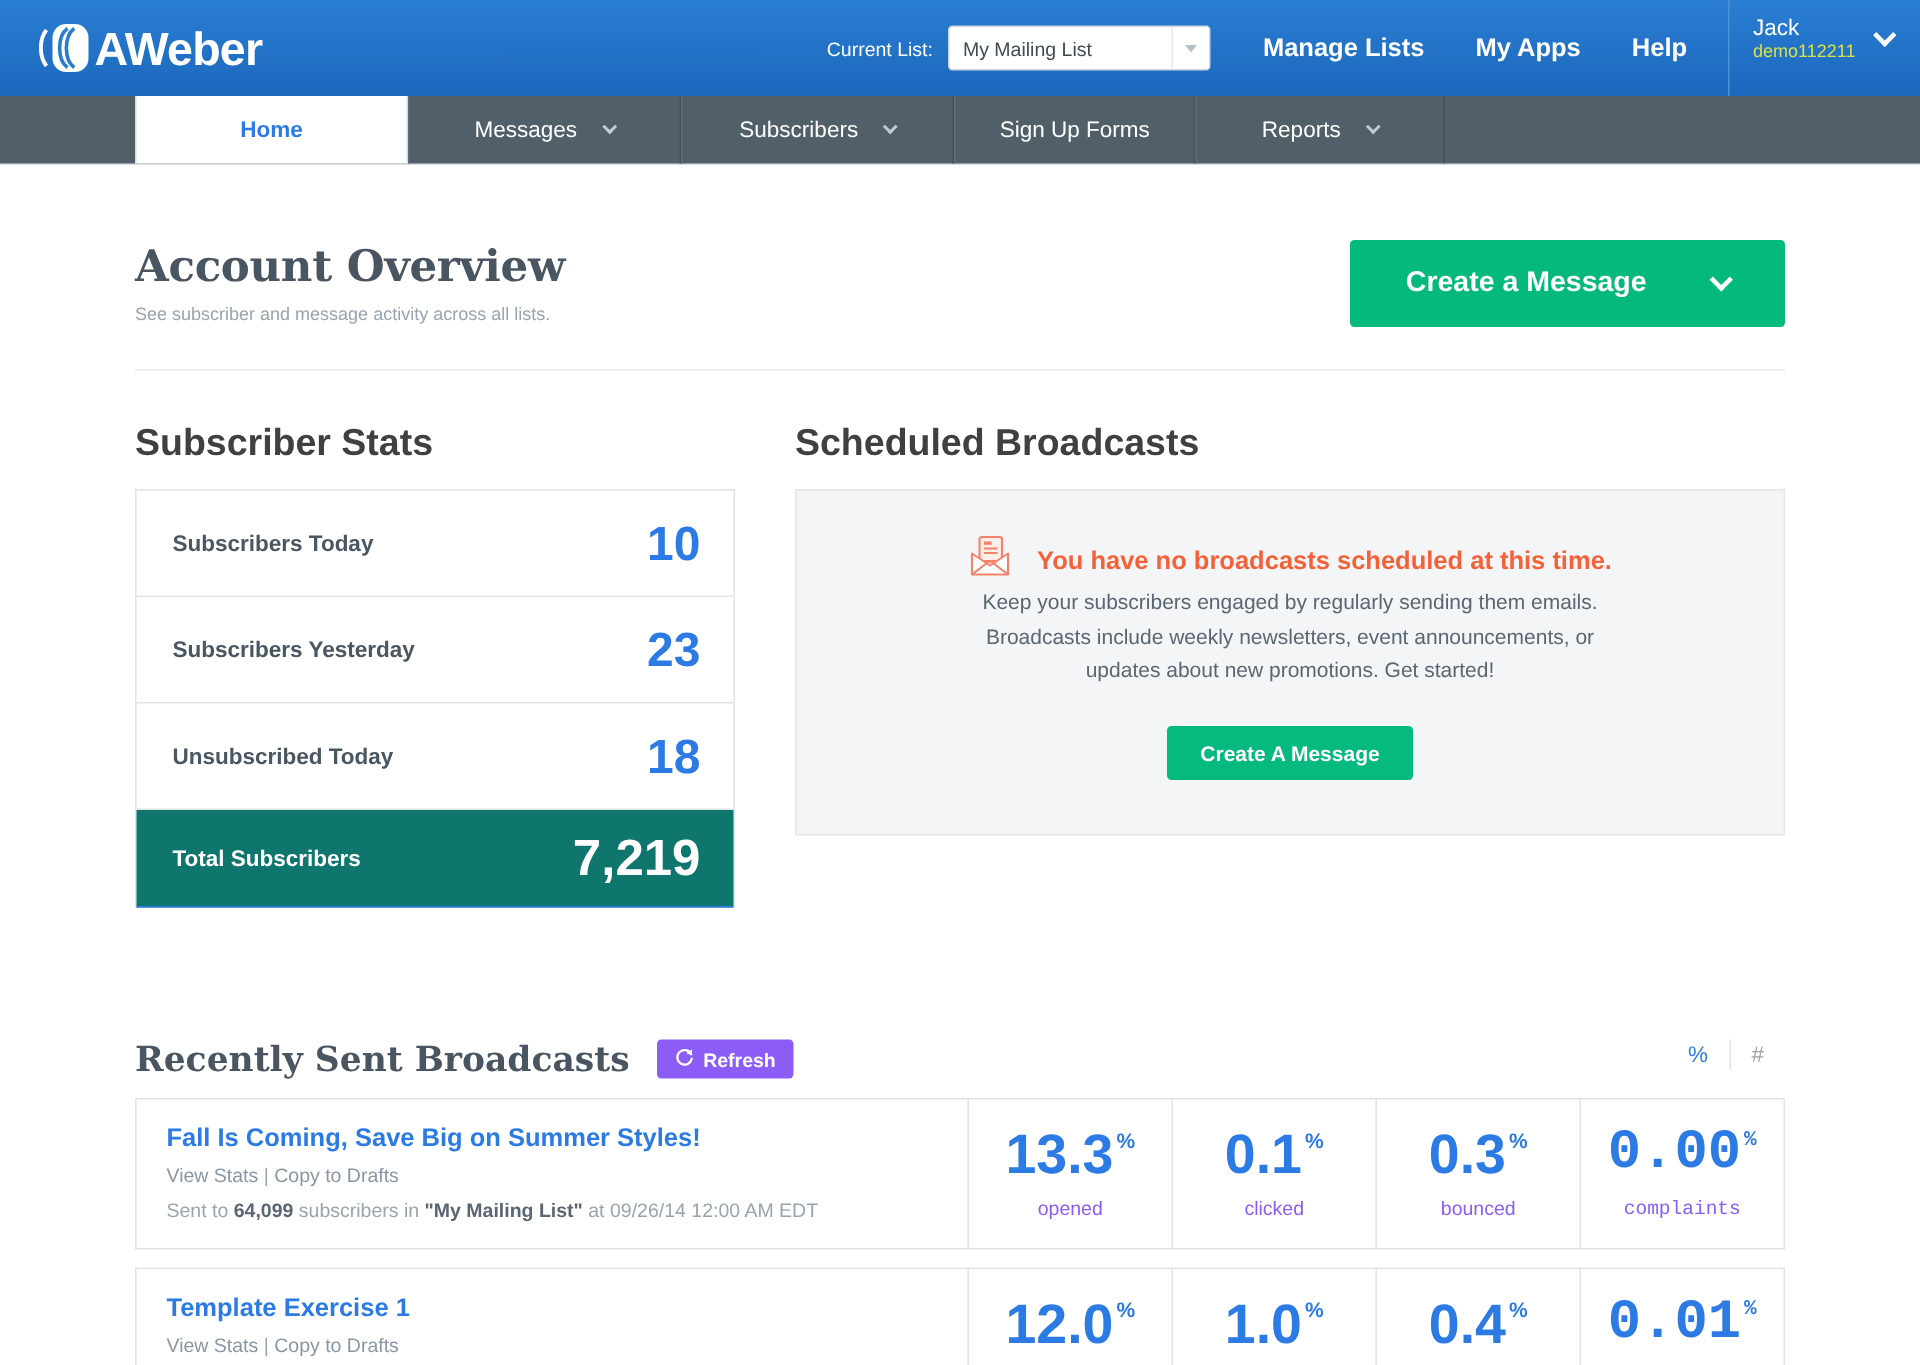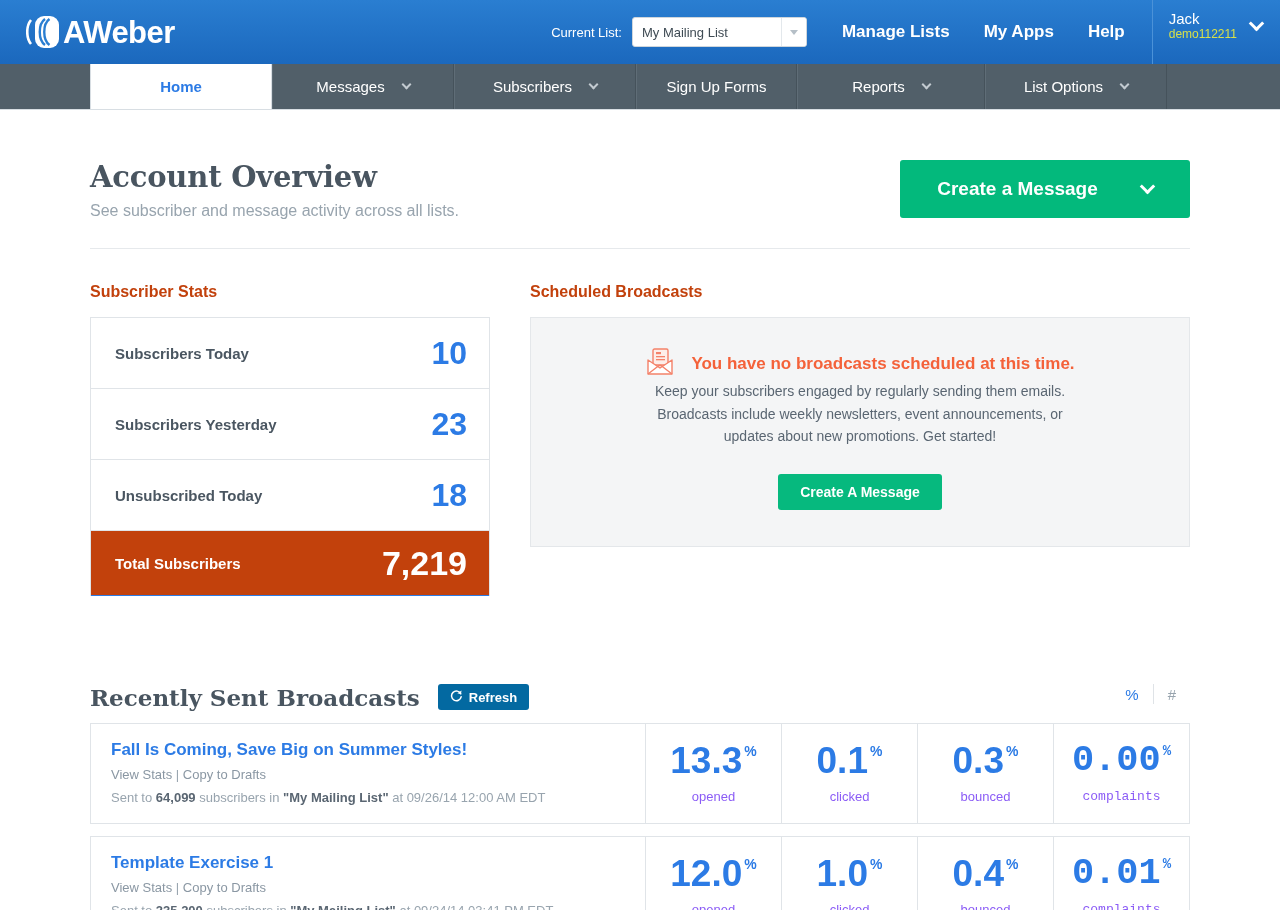--- a/index.html
+++ b/index.html
@@ -83,68 +83,68 @@
   .navitem.active{ background:#ffffff; color:#2c7be5; font-weight:bold; border-left-color:#d8dee3; border-right-color:#d8dee3; }
   .navitem .lbl{ }
   .chev-nav{
     width:7px;height:7px;border-right:2px solid #c3cbd1;border-bottom:2px solid #c3cbd1;
     transform:rotate(45deg); margin-top:-4px; flex:none;
   }
   .nav-home{ width:182px; }
   .nav-messages{ width:182px; }
   .nav-subscribers{ width:182px; }
   .nav-signup{ width:161px; }
-  .nav-reports{ width:188px; }
+  .nav-reports{ width:166px; }
   .nav-listoptions{ width:182px; }
 
   
   .page{ padding:0 90px; }
 
   .page-head{
     display:flex; align-items:flex-start; justify-content:space-between;
     padding-top:50px; padding-bottom:28px;
     border-bottom:1px solid #e6e9ec;
   }
   .page-title{
     font-family:"DejaVu Serif", serif;
     font-size:29px; color:#495560; font-weight:bold; letter-spacing:-0.2px;
   }
-  .page-sub{ font-size:16px; color:#98a4ae; margin-top:8px; }
+  .page-sub{ font-size:12px; color:#98a4ae; margin-top:8px; }
 
   .btn-create{
     background:#03b97c; color:#fff; border:none; border-radius:3px;
     height:58px; width:290px;
     display:flex; align-items:center; justify-content:center; gap:44px;
     font-size:19px; font-weight:bold; cursor:pointer;
     font-family:"Liberation Sans", sans-serif;
   }
   .chev-btn{
     width:11px;height:11px;border-right:3px solid #fff;border-bottom:3px solid #fff;
     transform:rotate(45deg); margin-top:-6px;
   }
 
   
   .cols{ display:flex; gap:40px; padding-top:34px; }
   .col-left{ width:400px; flex:none; }
   .col-right{ flex:1; }
   .section-title{
     font-family:"DejaVu Serif", serif;
-    font-size:16px; color:#c2410c; font-weight:bold; margin-bottom:16px;
+    font-size:25px; color:#404040; font-weight:bold; margin-bottom:16px;
   }
   .section-title.sans{ font-family:"Liberation Sans", sans-serif; }
 
   
   .stats{ border:1px solid #e0e4e8; border-bottom:none; }
   .stat-row{
     height:71px; display:flex; align-items:center; justify-content:space-between;
     padding:0 22px 0 24px; border-bottom:1px solid #e0e4e8;
   }
   .stat-label{ font-size:15px; font-weight:bold; color:#4a5661; }
   .stat-value{ font-size:32px; font-weight:bold; color:#2c7be5; line-height:1; }
-  .stat-row.total{ background:#c2410c; border-bottom:1px solid #2c7be5; height:65px; }
+  .stat-row.total{ background:#0f766e; border-bottom:1px solid #2c7be5; height:65px; }
   .stat-row.total .stat-label{ color:#ffffff; }
   .stat-row.total .stat-value{ color:#ffffff; font-size:34px; }
 
   
   .empty-card{
     background:#f4f5f6; border:1px solid #e4e7ea;
     padding:30px 40px 36px; text-align:center;
   }
   .empty-head{
     display:flex; align-items:center; justify-content:center; gap:16px; margin-bottom:0;
@@ -162,21 +162,21 @@
   }
 
   
   .recent{ padding-top:88px; }
   .recent-head{ display:flex; align-items:flex-start; }
   .recent-title{
     font-family:"DejaVu Serif", serif;
     font-size:23px; font-weight:bold; color:#495560;
   }
   .btn-refresh{
-    margin-left:18px; background:#0369a1; color:#fff; border:none; border-radius:3px;
+    margin-left:18px; background:#8b5cf6; color:#fff; border:none; border-radius:3px;
     height:26px; padding:0 12px; font-size:13px; font-weight:bold; cursor:pointer;
     display:flex; align-items:center; gap:6px;
     font-family:"Liberation Sans", sans-serif;
   }
   .unit-toggle{
     margin-left:auto; display:flex; align-items:center; gap:0; font-size:15px;
   }
   .unit{ padding:0 14px; cursor:pointer; color:#98a4ae; }
   .unit.active{ color:#2c7be5; }
   .unit-div{ width:1px; height:20px; background:#dfe3e7; }
@@ -260,24 +260,20 @@
     <span class="lbl">Subscribers</span>
     <span class="chev-nav"></span>
   </a>
   <a class="navitem nav-signup" href="#">
     <span class="lbl">Sign Up Forms</span>
   </a>
   <a class="navitem nav-reports" href="#">
     <span class="lbl">Reports</span>
     <span class="chev-nav"></span>
   </a>
-  <a class="navitem nav-listoptions" href="#">
-    <span class="lbl">List Options</span>
-    <span class="chev-nav"></span>
-  </a>
 </div>
 
 <div class="page">
 
   <div class="page-head">
     <div>
       <div class="page-title">Account Overview</div>
       <div class="page-sub">See subscriber and message activity across all lists.</div>
     </div>
     <button class="btn-create">

